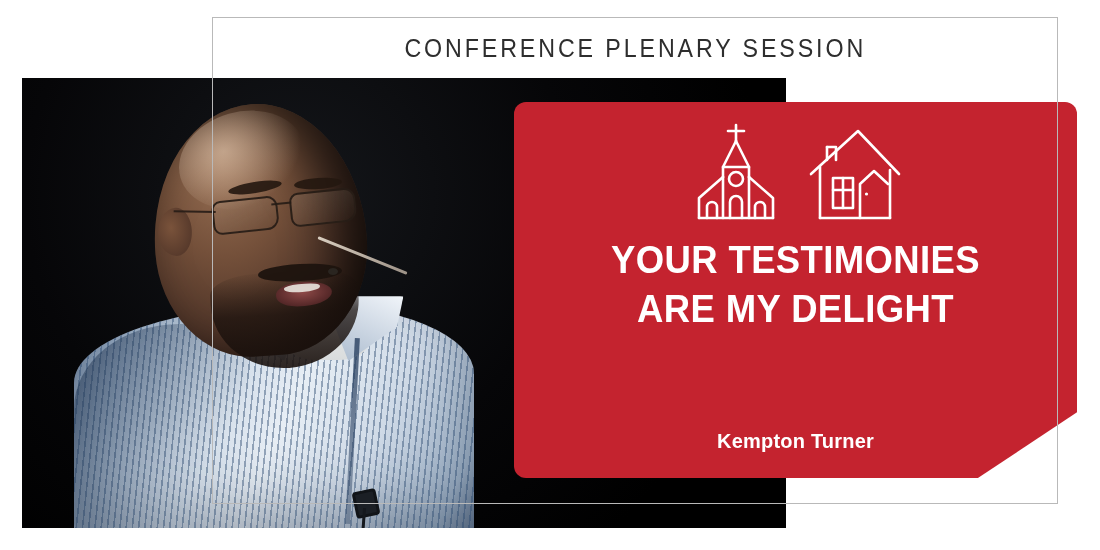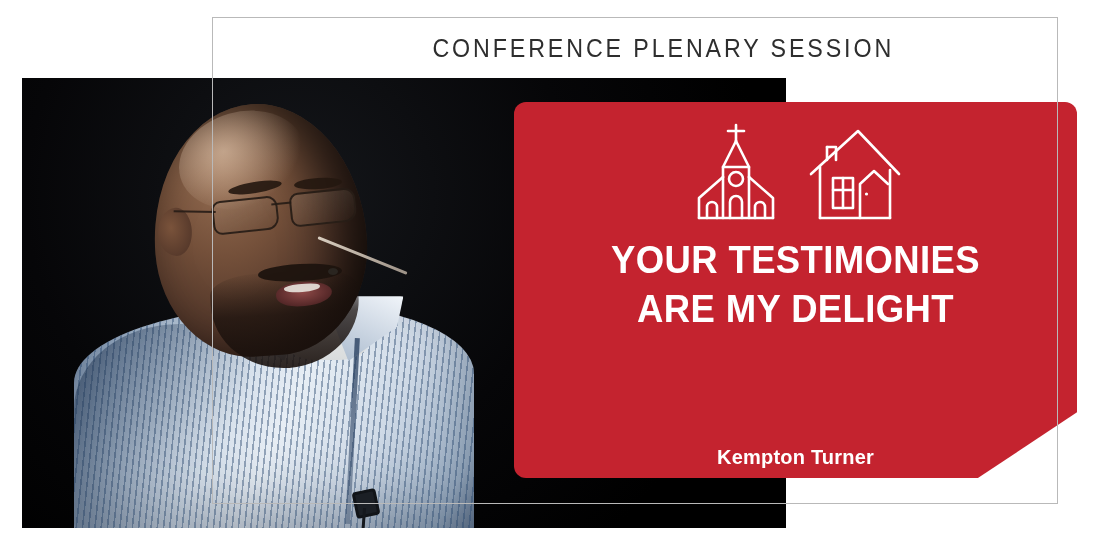--- a/index.html
+++ b/index.html
@@ -264,21 +264,20 @@
   .header {
     position: absolute;
     left: 212px;
     top: 17px;
     width: 846px;
     height: 62px;
     display: flex;
     align-items: center;
     justify-content: center;
     background: transparent;
-    padding-left: 28px;
   }
   .header-text {
     font-size: 25px;
     font-weight: 300;
     letter-spacing: 3.1px;
     color: #2e2e2e;
     white-space: nowrap;
     transform: scaleX(.93);
   }
 
@@ -322,21 +321,20 @@
   .speaker {
     position: absolute;
     left: 0;
     top: 328px;
     width: 100%;
     text-align: center;
     color: #ffffff;
     font-size: 20px;
     font-weight: 600;
     letter-spacing: .2px;
-    margin-top: 16px;
   }
 </style>
 </head>
 <body>
 
 <div id="slide">
 
   <div class="photo">
     <div class="photo-backdrop"></div>
 

